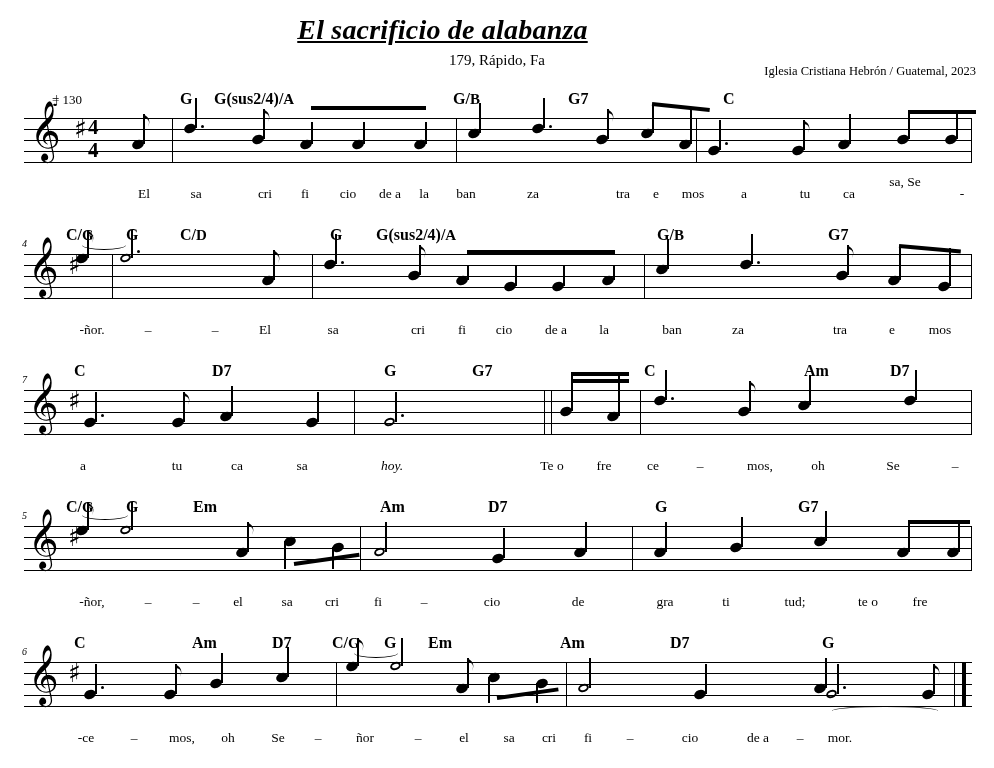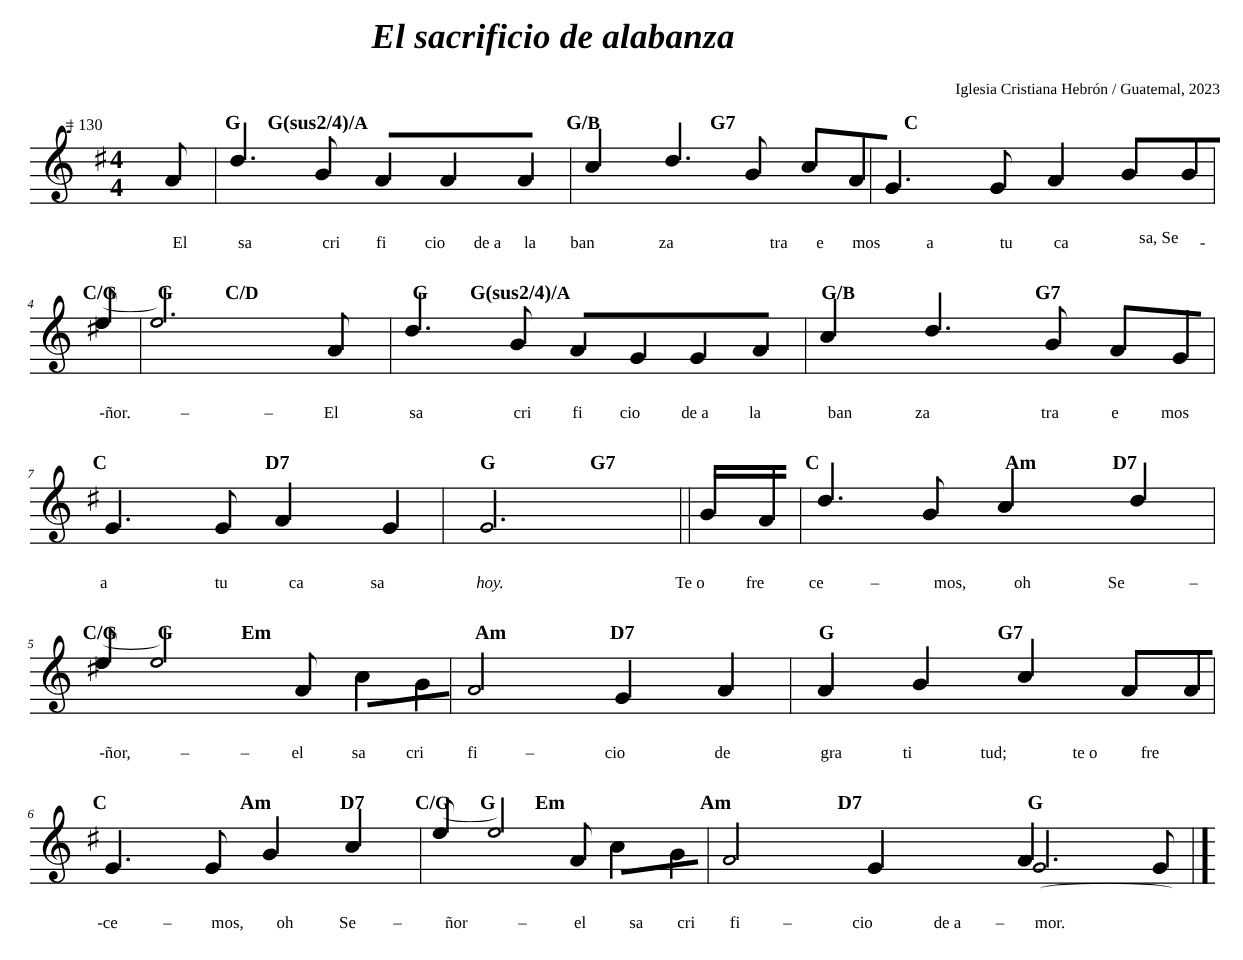--- a/index.html
+++ b/index.html
@@ -13,20 +13,21 @@
   }
   .sheet{position:relative;width:994px;height:768px;}
 
   
   .title{
     position:absolute;top:14px;left:0;width:885px;
     text-align:center;
     font-style:italic;font-weight:bold;font-size:28px;
     font-family:"Liberation Serif", serif;
     letter-spacing:.2px;
+    text-decoration:underline;
   }
   .subtitle{
     position:absolute;top:52px;left:0;width:994px;
     text-align:center;font-size:15px;
   }
   .credit{
     position:absolute;top:64px;right:18px;
     font-size:12.5px;
   }
 
@@ -80,20 +81,21 @@
   .flag{position:absolute;width:9px;height:13px;}
   .beam{position:absolute;height:4.2px;background:#000;}
   .tie{position:absolute;border-bottom:1.6px solid #000;border-radius:50%;height:9px;}
 </style>
 </head>
 <body>
 
 <div class="sheet">
 
   <div class="title">El sacrificio de alabanza</div>
+  <div class="subtitle">179, Rápido, Fa</div>
   <div class="credit">Iglesia Cristiana Hebrón / Guatemal, 2023</div>
 
   <div class="system" style="top:118px;">
 
     <div class="tempo" style="left:52px;top:-26px;">
       <span class="note">♩</span>
       <span>= 130</span>
     </div>
 
     <div class="staff" style="top:0;">
@@ -214,21 +216,21 @@
     <div class="lyric" style="left:390px;top:68px;">de a</div>
     <div class="lyric" style="left:424px;top:68px;">la</div>
     <div class="lyric" style="left:466px;top:68px;">ban</div>
     <div class="lyric" style="left:533px;top:68px;">za</div>
     <div class="lyric" style="left:623px;top:68px;">tra</div>
     <div class="lyric" style="left:656px;top:68px;">e</div>
     <div class="lyric" style="left:693px;top:68px;">mos</div>
     <div class="lyric" style="left:744px;top:68px;">a</div>
     <div class="lyric" style="left:805px;top:68px;">tu</div>
     <div class="lyric" style="left:849px;top:68px;">ca</div>
-    <div class="lyric" style="left:905px;top:64px;margin-left:22px;">sa, Se</div>
+    <div class="lyric" style="left:905px;top:56px;">sa, Se</div>
     <div class="lyric" style="left:962px;top:68px;">-</div>
   </div>
 
   <div class="system" style="top:254px;">
     <div class="measnum" style="left:22px;top:-16px;">4</div>
 
     <div class="staff" style="top:0;">
       <div class="line l0"></div>
       <div class="line l1"></div>
       <div class="line l2"></div>

